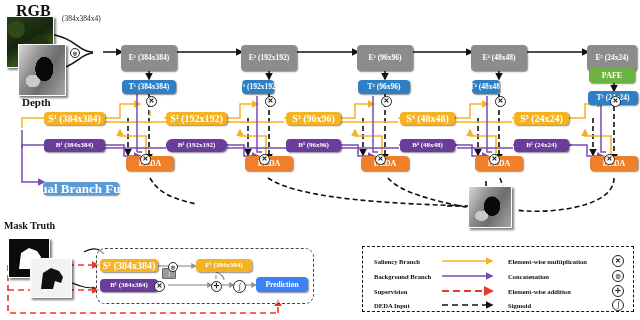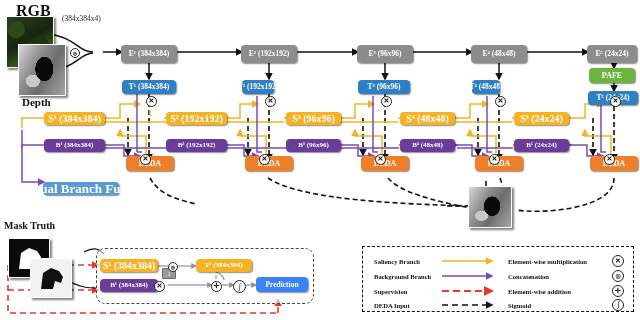--- a/index.html
+++ b/index.html
@@ -5,21 +5,21 @@
   html,body{margin:0;padding:0;background:#ffffff;}
   body{width:640px;height:320px;position:relative;overflow:hidden;
        font-family:"Liberation Serif",serif;}
   #root{position:absolute;left:0;top:0;width:640px;height:320px;}
   svg#wires{position:absolute;left:0;top:0;width:640px;height:320px;pointer-events:none;}
 
   .box{position:absolute;box-sizing:border-box;display:flex;align-items:center;
        justify-content:center;border-radius:4px;color:#fff;font-weight:bold;
        text-align:center;line-height:1;white-space:nowrap;
        box-shadow:1px 1px 1.5px rgba(0,0,0,.45);}
-  .enc{background:#8c8c8c;font-size:7.5px;height:18px;}
+  .enc{background:#8c8c8c;font-size:7.5px;height:26px;}
   .pafe{background:#6cb33f;font-size:8px;height:15px;}
   .tb{background:#2f7fc4;font-size:7.5px;height:14px;}
   .sb{background:#f5b223;font-size:10px;height:13px;}
   .bb{background:#6a3d9a;font-size:7px;height:13px;}
   .deda{background:#f07f2a;font-size:8px;height:15px;}
   .dbf{background:#5b9bd5;font-size:13px;height:13px;}
   .fb{background:#f5b223;font-size:7px;height:13px;}
   .pred{background:#3b82f6;font-size:7.5px;height:15px;}
 
   .imgcard{position:absolute;box-sizing:border-box;border:1px solid #fff;
@@ -206,21 +206,21 @@
   <div class="box tb" style="left:472px;top:80px;width:28px;">T⁴ (48x48)</div>
   <div class="box tb" style="left:588px;top:91px;width:50px;">T⁵ (24x24)</div>
 
   <div class="box sb" style="left:44px;top:112px;width:61px;">S¹ (384x384)</div>
   <div class="box sb" style="left:166px;top:112px;width:61px;">S² (192x192)</div>
   <div class="box sb" style="left:286px;top:112px;width:55px;">S³ (96x96)</div>
   <div class="box sb" style="left:400px;top:112px;width:55px;">S⁴ (48x48)</div>
   <div class="box sb" style="left:514px;top:112px;width:55px;">S⁵ (24x24)</div>
 
   <div class="box bb" style="left:44px;top:139px;width:61px;">B¹ (384x384)</div>
-  <div class="box bb" style="left:166px;top:139px;width:61px;">B² (192x192)</div>
+  <div class="box bb" style="left:166px;top:139px;width:61px;border-radius:6px;">B² (192x192)</div>
   <div class="box bb" style="left:286px;top:139px;width:55px;">B³ (96x96)</div>
   <div class="box bb" style="left:400px;top:139px;width:55px;">B⁴ (48x48)</div>
   <div class="box bb" style="left:514px;top:139px;width:55px;">B⁵ (24x24)</div>
 
   <div class="box deda" style="left:126px;top:156px;width:48px;">DEDA</div>
   <div class="box deda" style="left:245px;top:156px;width:48px;">DEDA</div>
   <div class="box deda" style="left:361px;top:156px;width:48px;">DEDA</div>
   <div class="box deda" style="left:475px;top:156px;width:48px;">DEDA</div>
   <div class="box deda" style="left:590px;top:156px;width:48px;">DEDA</div>
 

